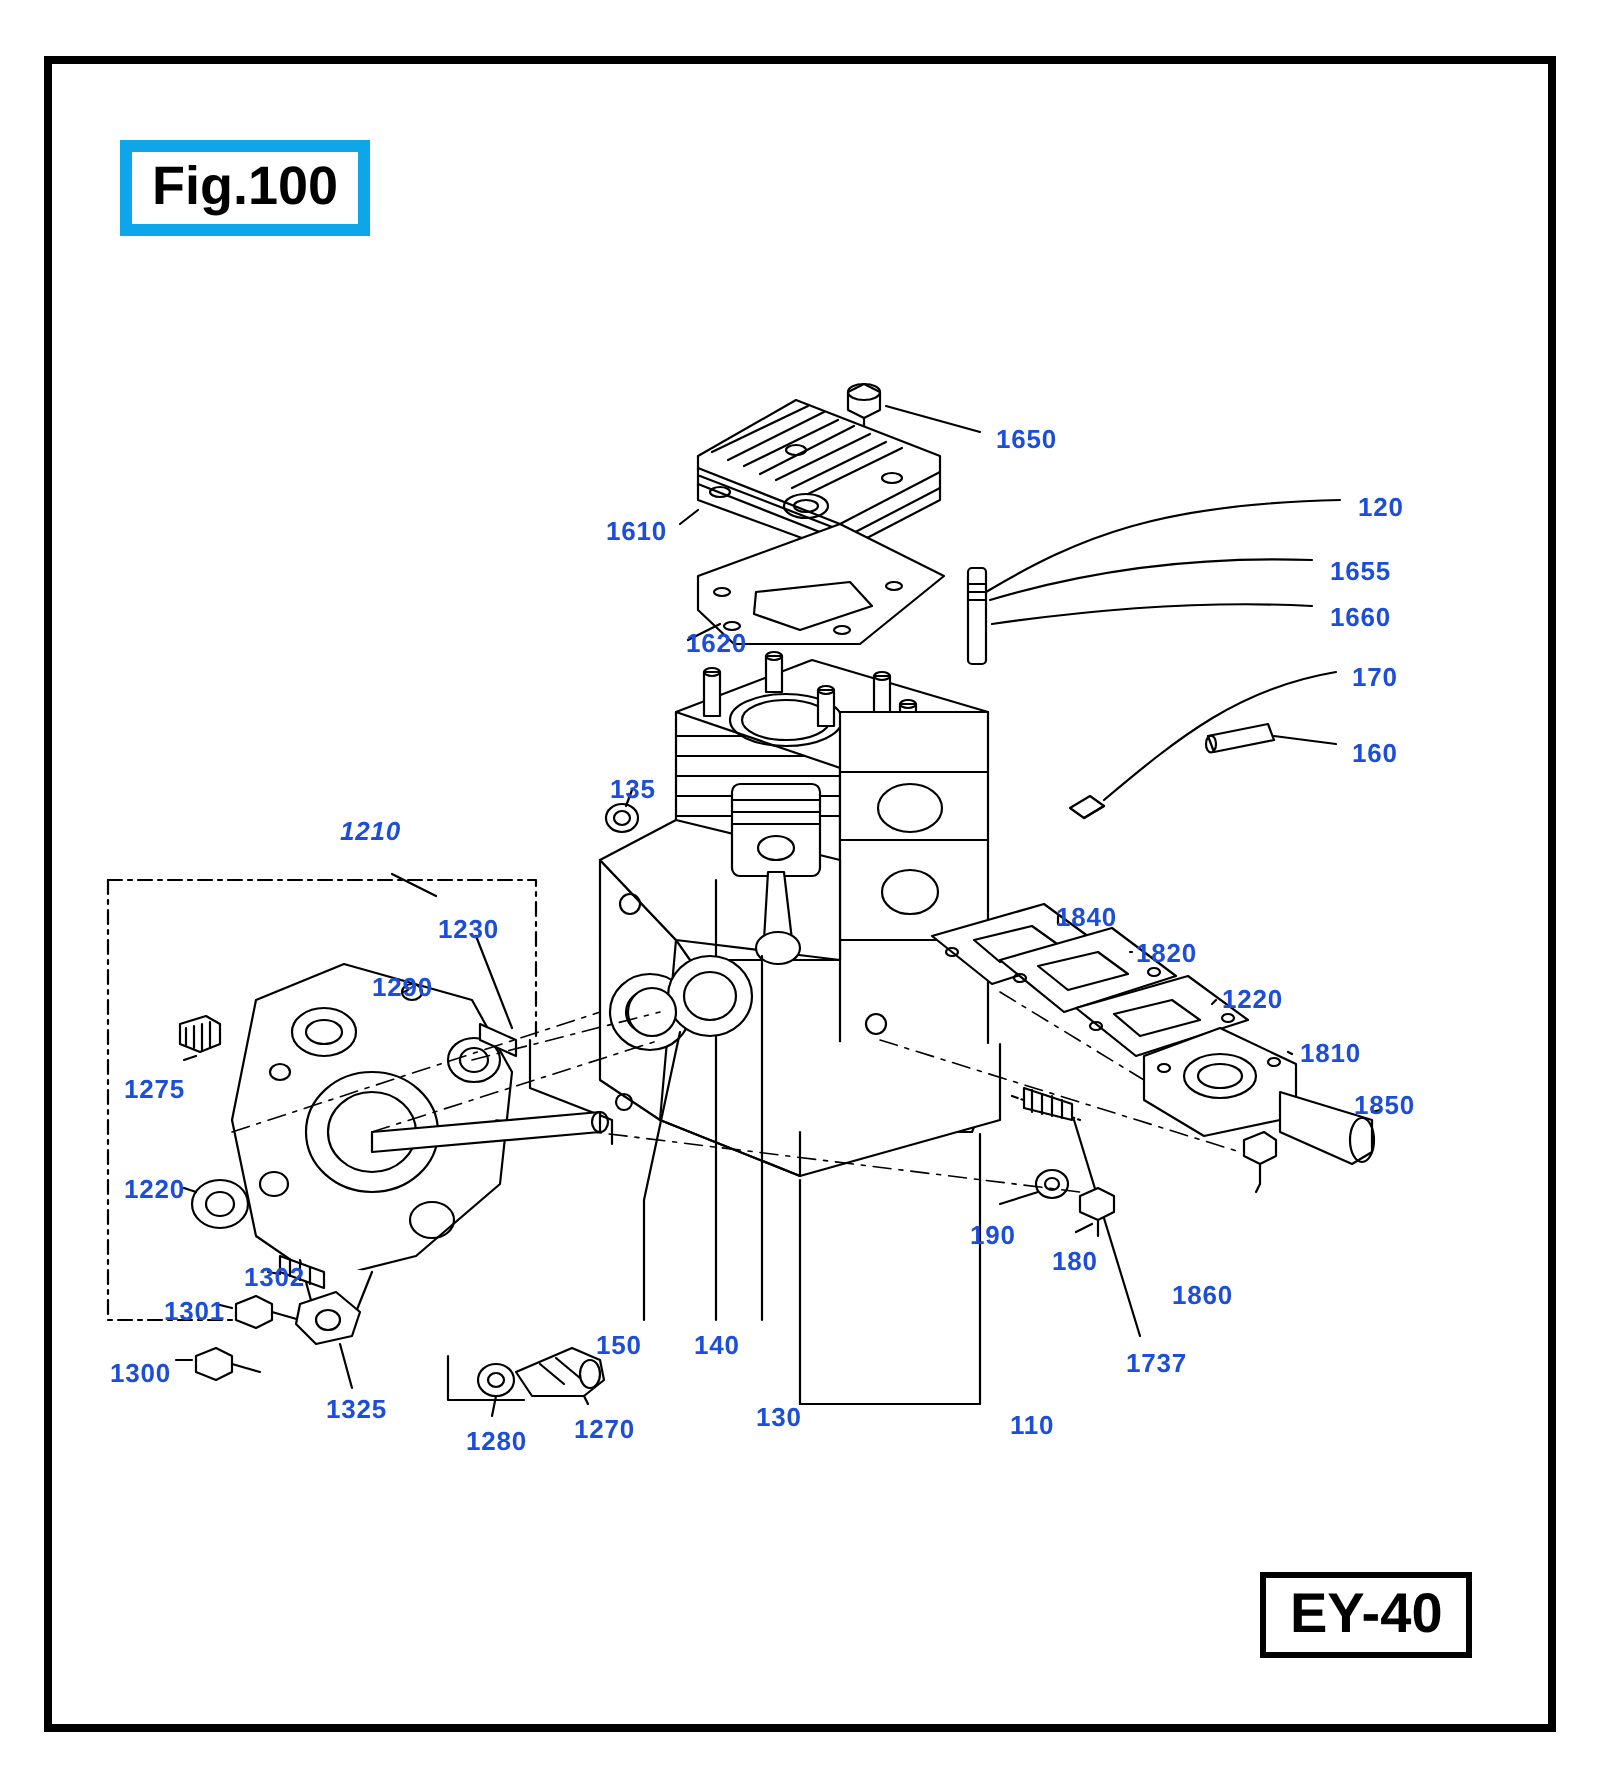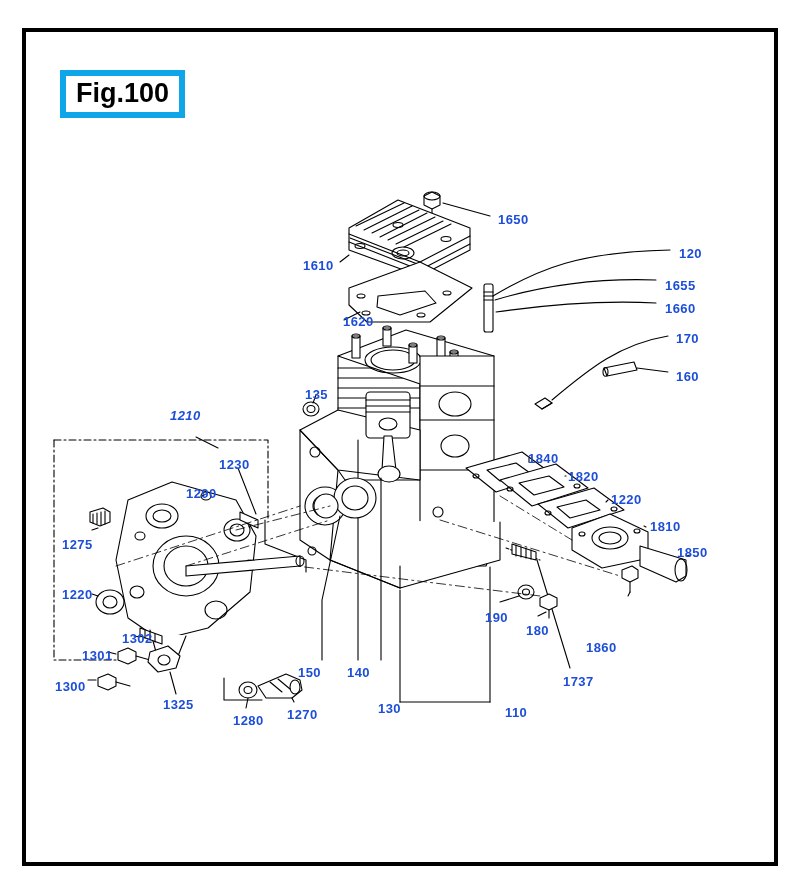--- a/index.html
+++ b/index.html
@@ -83,20 +83,23 @@
 <body>
 
 <div id="page">
 
   <div id="frame"></div>
 
   <div id="fig-box">
     <div class="fig-text">Fig.100</div>
   </div>
 
+  <div id="model-box">
+    <div class="model-text">EY-40</div>
+  </div>
 
   <svg id="drawing" viewBox="0 0 800 893" xmlns="http://www.w3.org/2000/svg">
     <g fill="none" stroke="#000000" stroke-width="1.1" stroke-linejoin="round" stroke-linecap="round">
 
       <g>
         <polygon points="424,196 432,192 440,196 440,205 432,209 424,205" fill="#ffffff"></polygon>
         <ellipse cx="432" cy="196" rx="8" ry="4"></ellipse>
         <line x1="432" y1="209" x2="432" y2="214"></line>
       </g>
       <line x1="443" y1="203" x2="490" y2="216"></line>

